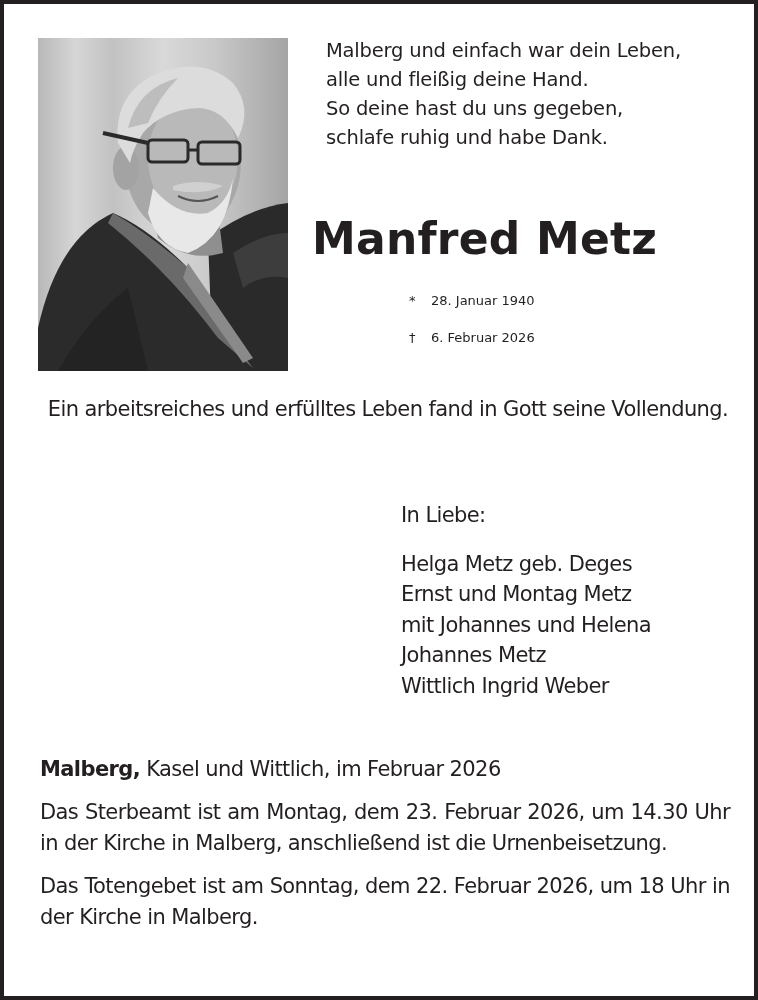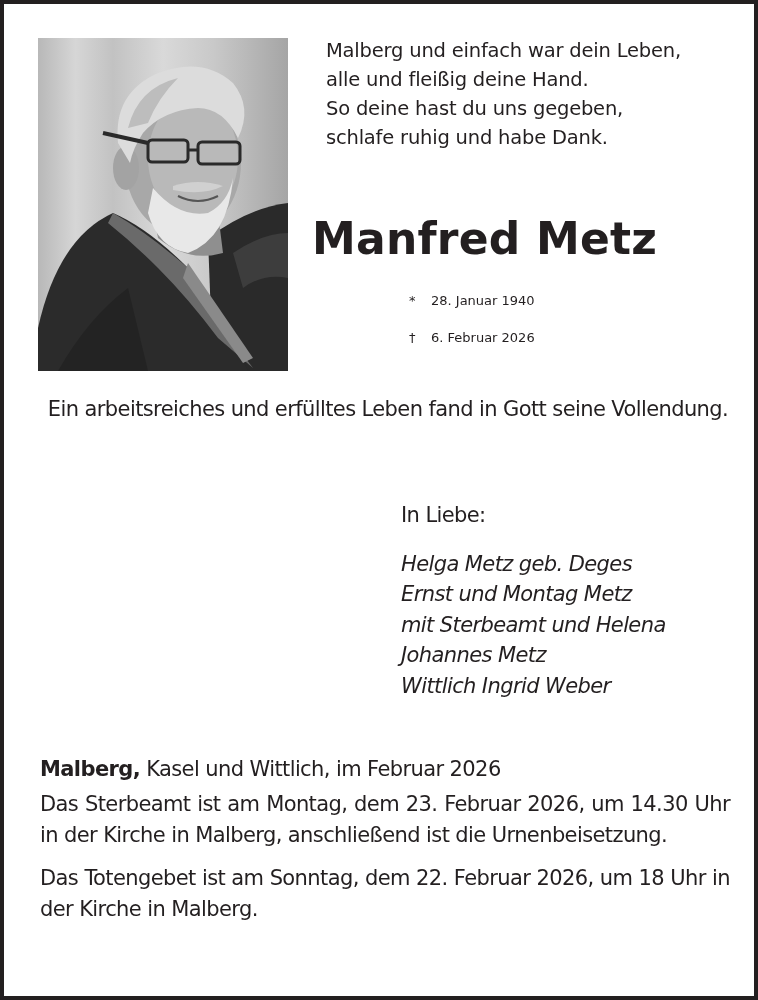--- a/index.html
+++ b/index.html
@@ -47,28 +47,28 @@
       text-align: center;
     }
     .family {
       position: absolute; left: 397px; top: 480px;
       font-size: 21px; line-height: 30.5px;
       letter-spacing: -0.6px;
       white-space: nowrap;
       margin-top: 16px;
     }
     .family .heading { margin-bottom: 18px; }
-    .family .member { height: 30.5px; font-style: italic; }
+    .family .member { height: 30.5px; }
     .footer {
       position: absolute; left: 36px; top: 750px;
       width: 690px;
       font-size: 21px; line-height: 31px;
       letter-spacing: -0.6px;
     }
-    .footer .place-line { margin-bottom: 4px; white-space: nowrap; }
+    .footer .place-line { margin-bottom: 12px; white-space: nowrap; }
     .footer .place-bold { font-weight: bold; }
     .footer p { margin: 0 0 12px 0; text-align: justify; text-align-last: left; }
   </style>
 </head>
 <body>
 
 <div class="frame">
 
   <div class="photo">
     <svg viewBox="0 0 250 333" preserveAspectRatio="none">
@@ -132,21 +132,21 @@
       <span class="sym">†</span><span>6. Februar 2026</span>
     </div>
   </div>
 
   <div class="intro">Ein arbeitsreiches und erfülltes Leben fand in Gott seine Vollendung.</div>
 
   <div class="family">
     <div class="heading">In Liebe:</div>
     <div class="member">Helga Metz geb. Deges</div>
     <div class="member">Ernst und Montag Metz</div>
-    <div class="member">mit Sterbeamt und Helena</div>
+    <div class="member">mit Johannes und Helena</div>
     <div class="member">Johannes Metz</div>
     <div class="member">Wittlich Ingrid Weber</div>
   </div>
 
   <div class="footer">
     <div class="place-line"><span class="place-bold">Malberg,</span><span> Kasel und Wittlich, im Februar 2026</span></div>
     <p>Das Sterbeamt ist am Montag, dem 23. Februar 2026, um 14.30 Uhr in der Kirche in Malberg, anschließend ist die Urnenbeisetzung.</p>
     <p>Das Totengebet ist am Sonntag, dem 22. Februar 2026, um 18 Uhr in der Kirche in Malberg.</p>
   </div>
 

